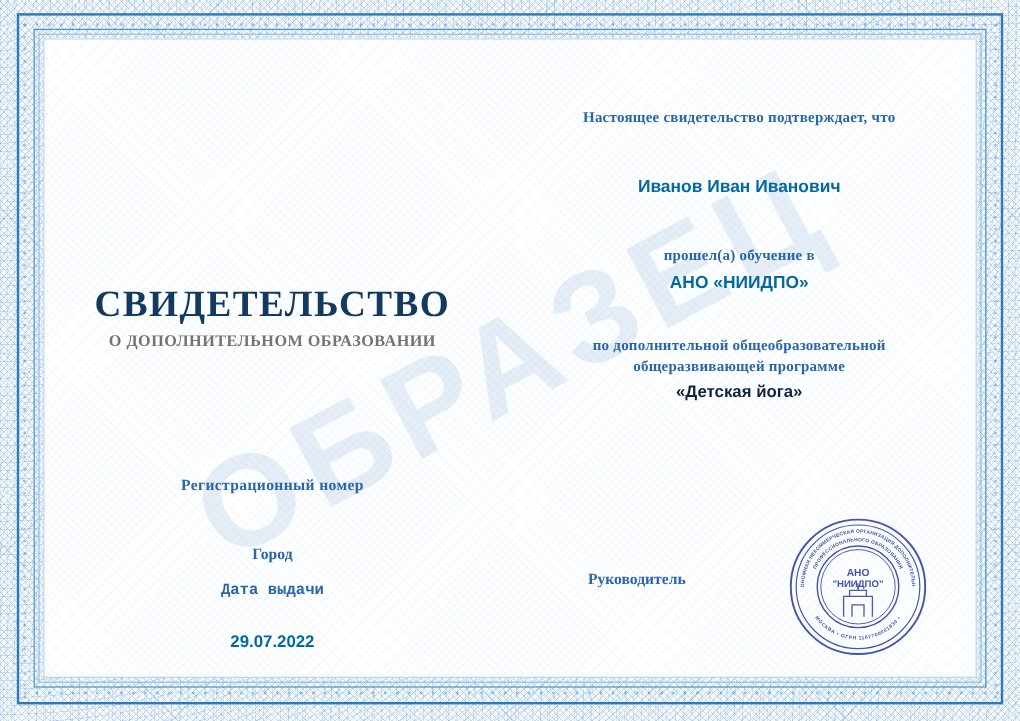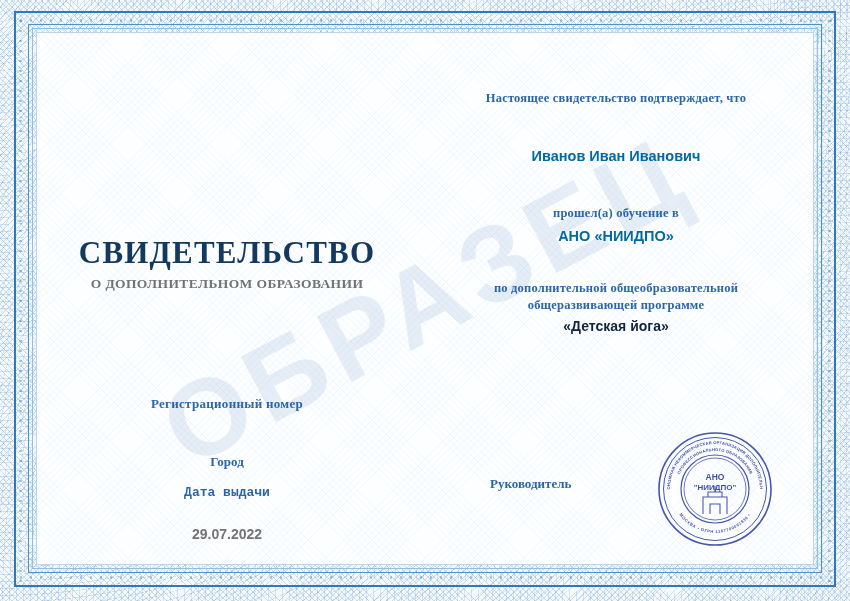--- a/index.html
+++ b/index.html
@@ -202,21 +202,21 @@
     font-size: 13px;
     font-weight: 700;
     color: #2a66a8;
   }
   .label-date .val {
     display: block;
     margin-top: 26px;
     font-family: "Liberation Sans", sans-serif;
     font-size: 14px;
     font-weight: 700;
-    color: #737373;
+    color: #0369a1;
   }
 
   
   .right-col {
     position: absolute;
     left: 382px;
     top: 0;
     width: 396px;
     height: 533px;
     text-align: center;

